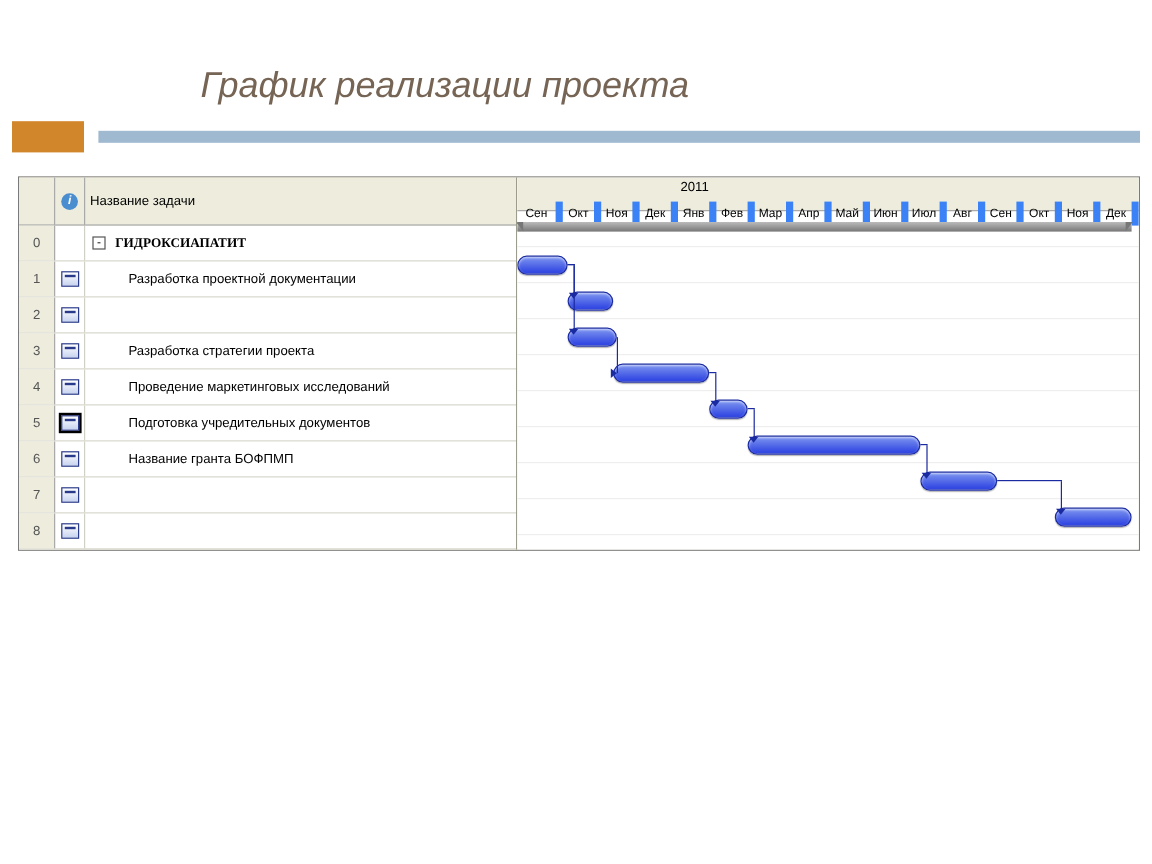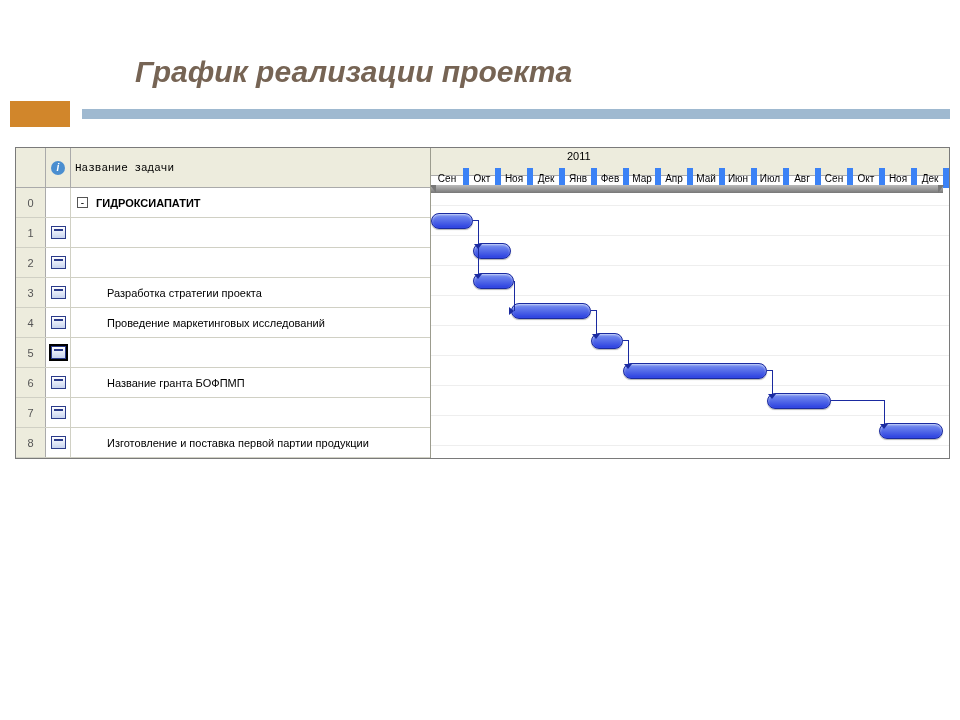--- a/index.html
+++ b/index.html
@@ -6,23 +6,24 @@
   body {
     width: 960px;
     height: 720px;
     background: #fff;
     font-family: Tahoma, Arial, sans-serif;
     overflow: hidden;
   }
   .slide-title {
     padding: 55px 0 12px 135px;
     font-size: 30px;
-    font-weight: bold;
+    font-weight: normal;
     font-style: italic;
     color: #766454;
+    margin-left: 32px;
   }
   .accent-row {
     display: flex;
     align-items: stretch;
     height: 26px;
     margin-bottom: 20px;
   }
   .accent-orange {
     width: 60px;
     background: #d1862b;
@@ -51,21 +52,21 @@
     width: 415px;
     flex-shrink: 0;
   }
   .tt-header {
     display: flex;
     height: 40px;
     background: #edecdd;
   }
   .tt-header .col-num   { width: 30px;  border-right: 1px solid #aaa; border-bottom: 1px solid #aaa; }
   .tt-header .col-info  { width: 25px;  border-right: 1px solid #aaa; border-bottom: 1px solid #aaa; display:flex;align-items:center;justify-content:center; }
-  .tt-header .col-name  { flex: 1;      border-bottom: 1px solid #aaa; display:flex;align-items:center;padding-left:4px;font-family:Liberation Mono, monospace; }
+  .tt-header .col-name  { flex: 1;      border-bottom: 1px solid #aaa; display:flex;align-items:center;padding-left:4px; }
   .info-icon {
     width: 14px; height: 14px; border-radius: 50%;
     background: #4a8ed0; color:#fff; font-weight:bold;
     display:flex;align-items:center;justify-content:center;
     font-size:10px; font-style: italic;
   }
   .tt-row {
     display: flex;
     height: 30px;
     background: #fff;
@@ -93,21 +94,21 @@
     width: 15px; height: 13px;
     border: 1px solid #2a3a8a;
     background: linear-gradient(#fff, #c7d3ef);
     position: relative;
   }
   .task-icon::before {
     content:""; position:absolute; left:2px; right:2px; top:2px; height:2px;
     background:#2a3a8a;
   }
   .task-icon.sel { outline: 2px solid #000; }
-  .summary-name { font-weight: bold; padding-left: 4px; }
+  .summary-name { font-weight: bold; padding-left: 4px; font-family: Liberation Serif, serif; }
   .sub-name { padding-left: 30px; }
   .collapse-toggle {
     width:11px;height:11px;border:1px solid #555;
     display:inline-flex;align-items:center;justify-content:center;
     font-size:10px;line-height:1;margin-right:4px;background:#fff;
   }
   
   .timeline {
     flex:1;
     background:#fff;
@@ -193,20 +194,23 @@
           <div class="col-name">
             <span class="collapse-toggle">-</span>
             <span class="summary-name">ГИДРОКСИАПАТИТ</span>
           </div>
         </div>
         <div class="tt-row">
           <div class="col-num">1</div>
           <div class="col-info">
             <div class="task-icon"></div>
           </div>
+          <div class="col-name">
+            <span class="sub-name">Разработка проектной документации</span>
+          </div>
         </div>
         <div class="tt-row">
           <div class="col-num">2</div>
           <div class="col-info">
             <div class="task-icon"></div>
           </div>
         </div>
         <div class="tt-row">
           <div class="col-num">3</div>
           <div class="col-info">
@@ -223,43 +227,43 @@
           </div>
           <div class="col-name">
             <span class="sub-name">Проведение маркетинговых исследований</span>
           </div>
         </div>
         <div class="tt-row">
           <div class="col-num">5</div>
           <div class="col-info">
             <div class="task-icon sel"></div>
           </div>
+          <div class="col-name">
+            <span class="sub-name">Подготовка учредительных документов</span>
+          </div>
         </div>
         <div class="tt-row">
           <div class="col-num">6</div>
           <div class="col-info">
             <div class="task-icon"></div>
           </div>
           <div class="col-name">
             <span class="sub-name">Название гранта БОФПМП</span>
           </div>
         </div>
         <div class="tt-row">
           <div class="col-num">7</div>
           <div class="col-info">
             <div class="task-icon"></div>
           </div>
         </div>
         <div class="tt-row">
           <div class="col-num">8</div>
           <div class="col-info">
             <div class="task-icon"></div>
-          </div>
-          <div class="col-name">
-            <span class="sub-name">Изготовление и поставка первой партии продукции</span>
           </div>
         </div>
       </div>
   </div>
 
   <div class="timeline">
     <div class="tl-header">
       <div class="tl-year" style="left:132px;">2011</div>
       <div class="tl-months" id="tl-months">
           <div class="tl-month">Сен</div>

